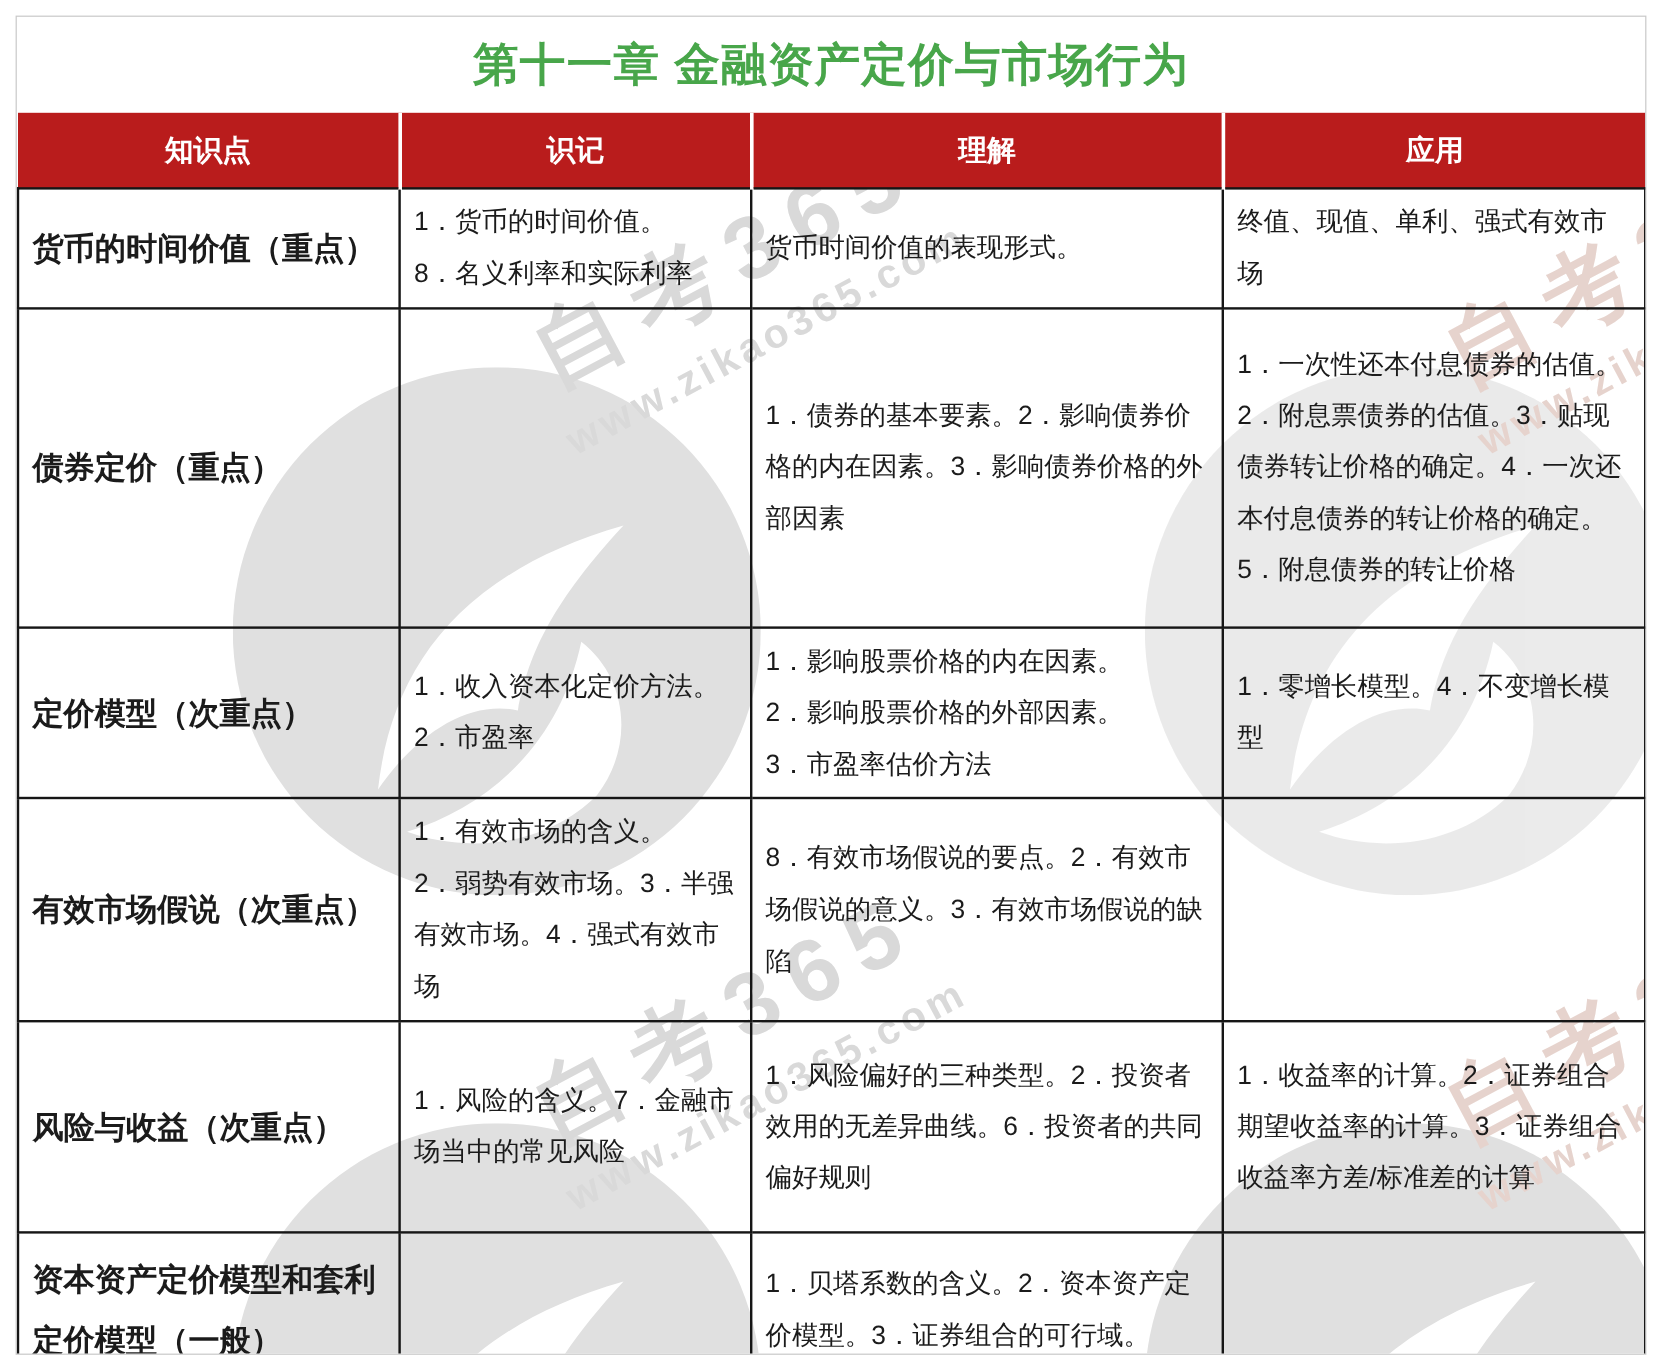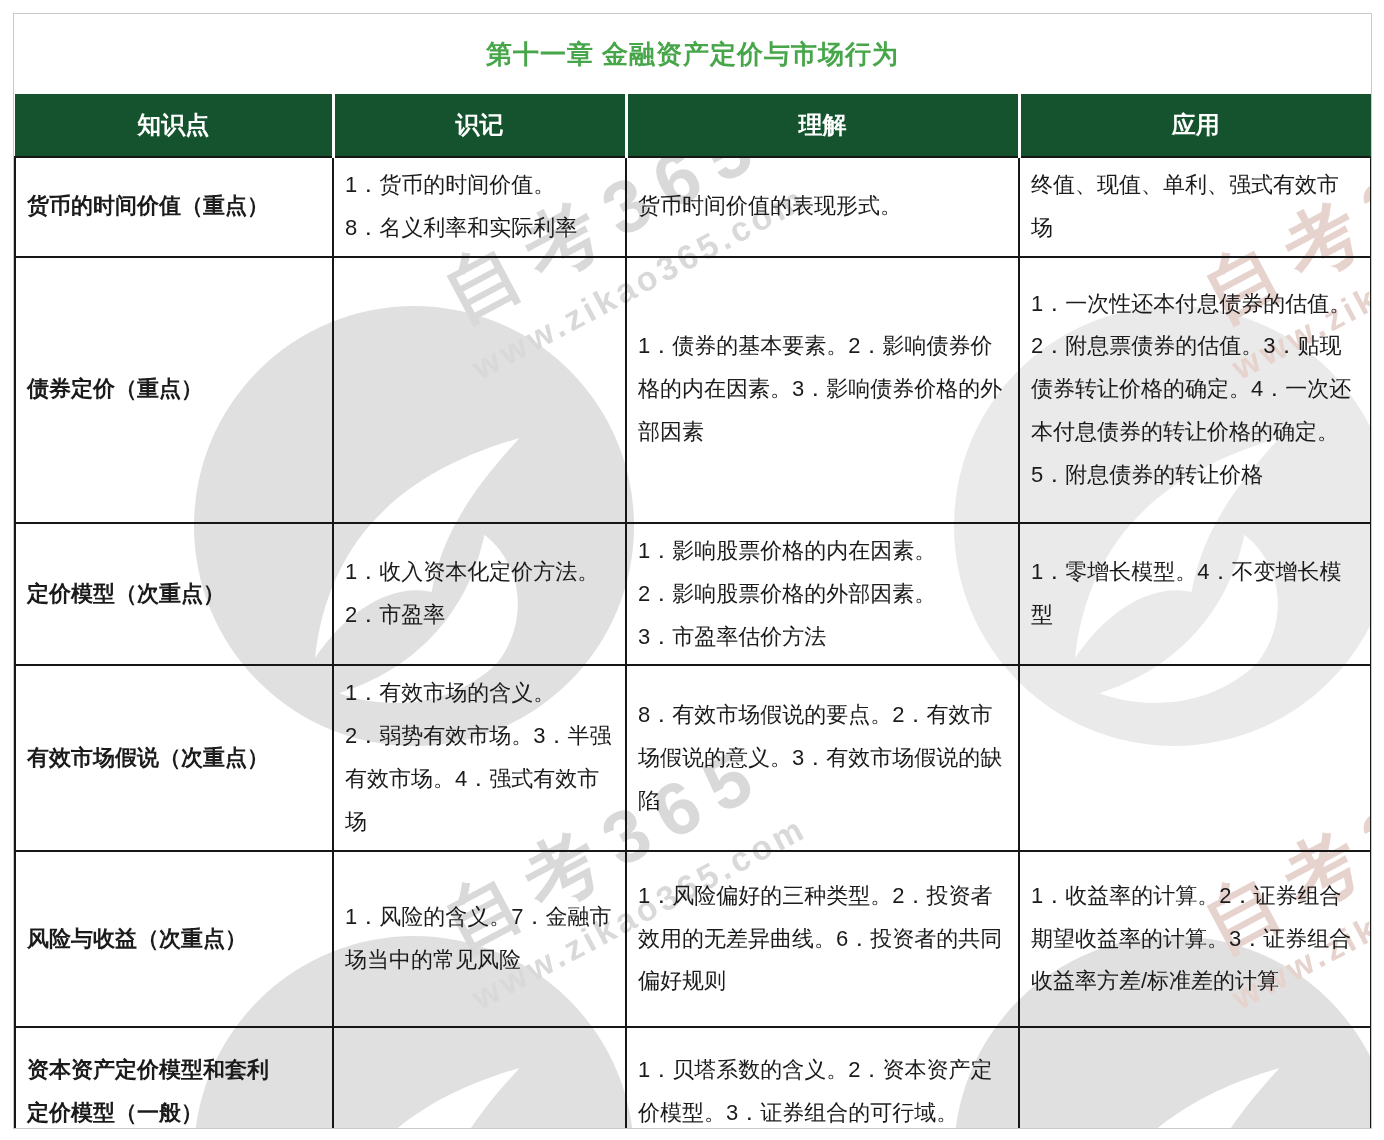--- a/index.html
+++ b/index.html
@@ -12,29 +12,29 @@
   .wm-text{position:absolute;width:470px;text-align:center;
            transform:rotate(-28deg);font-weight:bold;}
   .wm-brand{font-size:74px;letter-spacing:16px;white-space:nowrap;line-height:1.1;}
   .wm-url{font-size:34px;letter-spacing:4px;white-space:nowrap;margin-top:14px;}
   .wm-gray{color:#d9d9d9;}
   .wm-pink{color:#e6d3cd;}
   .wm-logo{position:absolute;}
   
   .content{position:relative;z-index:1;}
   .title{height:80px;display:flex;align-items:center;justify-content:center;
-         font-size:26px;font-weight:bold;color:#48a64a;letter-spacing:1px;}
+         font-size:38px;font-weight:bold;color:#48a64a;letter-spacing:1px;}
   table{border-collapse:collapse;table-layout:fixed;width:1356px;background:transparent;}
-  thead th{height:60px;background:#14532d;color:#ffffff;font-size:24px;font-weight:bold;
+  thead th{height:60px;background:#b91c1c;color:#ffffff;font-size:24px;font-weight:bold;
            border:none;border-left:3px solid #ffffff;}
   thead th:first-child{border-left:none;}
   tbody td{border:2px solid #161616;vertical-align:middle;
            font-size:22px;line-height:1.95;color:#1b1b1b;
            padding:6px 11px;white-space:pre-line;background:transparent;}
-  tbody td.topic{font-weight:bold;font-size:22px;}
+  tbody td.topic{font-weight:bold;font-size:26px;}
   tr.r1{height:91px;} tr.r2{height:266px;} tr.r3{height:131px;}
   tr.r4{height:174px;} tr.r5{height:176px;} tr.r6{height:130px;}
 </style>
 </head>
 <body>
 
 <div class="sheet">
 
   <div class="wm-layer">
 

